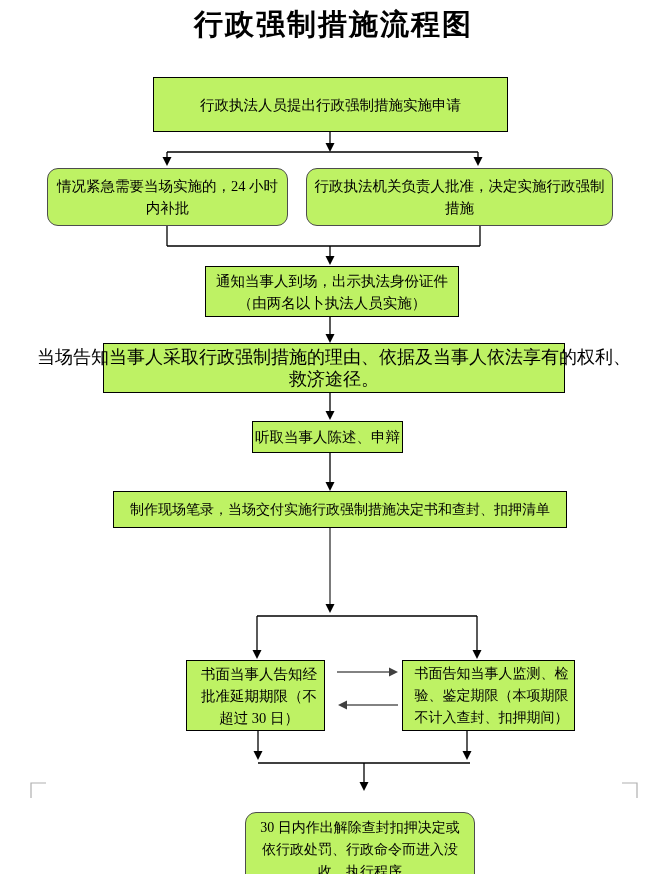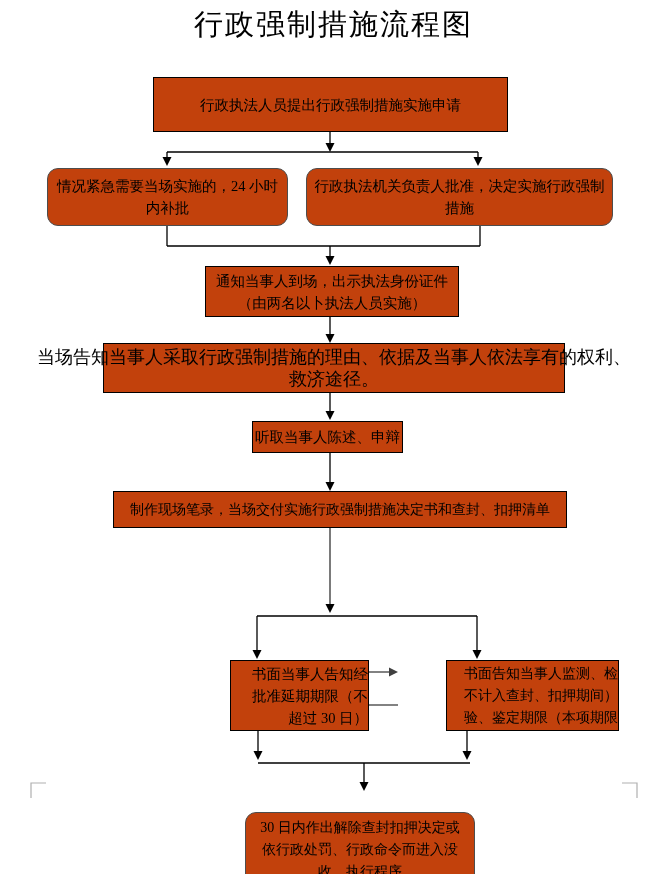--- a/index.html
+++ b/index.html
@@ -7,39 +7,39 @@
     position:relative;
     width:667px;height:874px;
     background:#ffffff;
     font-family:"Liberation Serif","DejaVu Serif",serif;
     color:#000;
     overflow:hidden;
   }
   #title{
     position:absolute;left:0;top:5px;width:667px;
     text-align:center;
-    font-size:29px;font-weight:normal;
+    font-size:29px;font-weight:bold;
     letter-spacing:2px;
   }
   .node{
     position:absolute;
     border:1px solid #000;
-    background:#c2410c;
+    background:#bef264;
     display:flex;flex-direction:column;
     justify-content:center;align-items:center;
     text-align:center;
     font-size:14.5px;line-height:22px;
     box-sizing:border-box;
   }
   .node.rounded{
     border:1.5px solid #4d4d4d;
     border-radius:11px;
   }
   .node.leftalign{
-    align-items:flex-end;text-align:left;margin-left:44px;
+    align-items:center;text-align:left;
   }
   .ln{white-space:nowrap;}
   #connectors{position:absolute;left:0;top:0;}
 </style>
 </head>
 <body>
 
 <div id="page">
 
   <div id="title">行政强制措施流程图</div>
@@ -127,22 +127,22 @@
   </div>
 
   <div class="node leftalign" style="left:186px;top:660px;width:139px;height:71px;padding-left:7px;">
     <div class="ln">书面当事人告知经</div>
     <div class="ln">批准延期期限（不</div>
     <div class="ln">超过 30 日）</div>
   </div>
 
   <div class="node leftalign" style="left:402px;top:660px;width:173px;height:71px;padding-left:6px;font-size:14px;">
     <div class="ln">书面告知当事人监测、检</div>
+    <div class="ln">验、鉴定期限（本项期限</div>
     <div class="ln">不计入查封、扣押期间）</div>
-    <div class="ln">验、鉴定期限（本项期限</div>
   </div>
 
   <div class="node rounded" style="left:245px;top:812px;width:230px;height:75px;font-size:14px;">
     <div class="ln">30 日内作出解除查封扣押决定或</div>
     <div class="ln">依行政处罚、行政命令而进入没</div>
     <div class="ln">收、执行程序</div>
   </div>
 
 </div>
 

